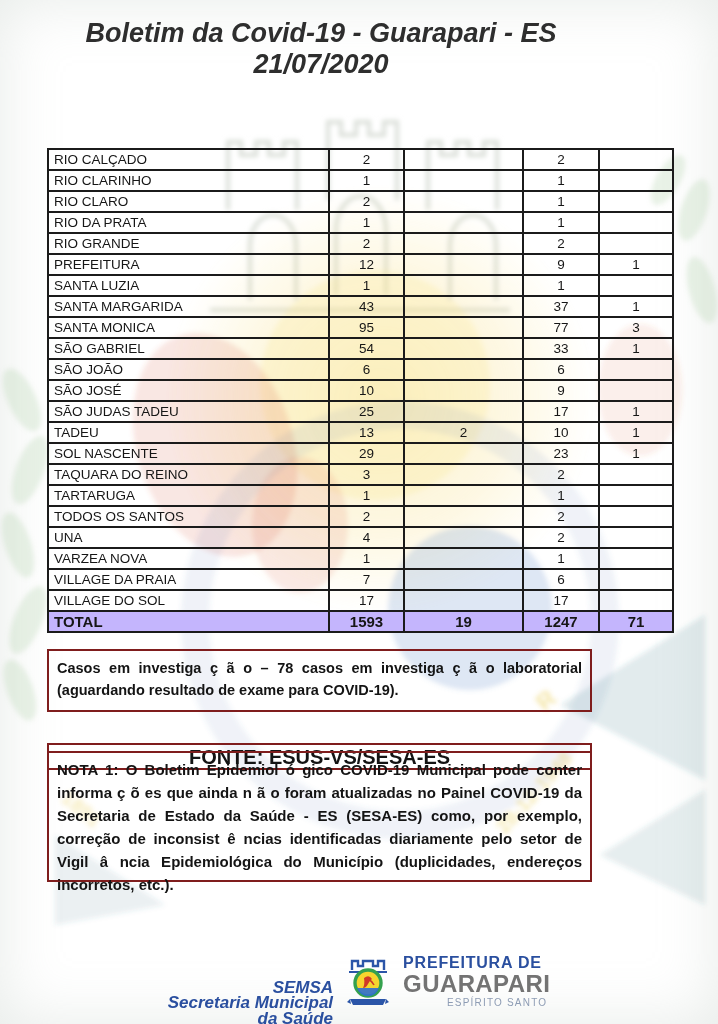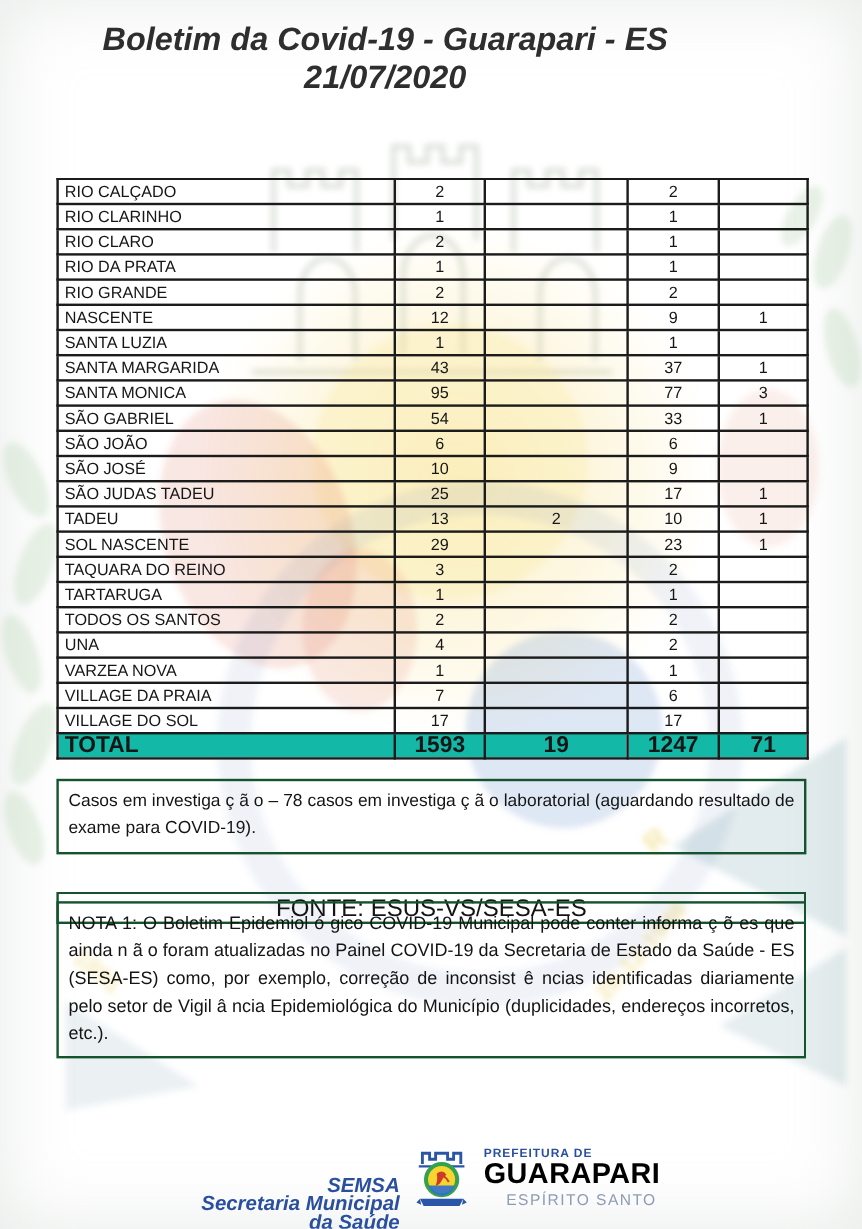--- a/index.html
+++ b/index.html
@@ -23,45 +23,45 @@
   .data-table {
     position:absolute; left:47px; top:148px; width:625px; height:447px; z-index:2;
     border-collapse:collapse; table-layout:fixed;
   }
   .data-table td {
     border:2px solid #1b1b1b; font-size:13.5px; color:#161616;
     padding:0; line-height:1; height:19px; overflow:hidden; white-space:nowrap;
   }
   .data-table td.name { text-align:left; padding-left:5px; }
   .data-table td.num  { text-align:center; }
-  .data-table tr.total td { background:#14b8a6; font-weight:bold; font-size:19px; }
+  .data-table tr.total td { background:#c4b5fd; font-weight:bold; font-size:15px; }
 
   
   .note {
-    position:absolute; left:47px; width:625px; box-sizing:border-box; z-index:2;
-    border:2px solid #14532d; font-weight:normal; color:#141414;
+    position:absolute; left:47px; width:545px; box-sizing:border-box; z-index:2;
+    border:2px solid #7f1d1d; font-weight:bold; color:#141414;
     text-align:justify; background:transparent;
   }
   #note-invest { top:649px; height:63px;  font-size:14.5px; line-height:22px; padding:6px 8px 0 8px; }
   #note-fonte  { top:743px; height:27px;  font-size:20px; line-height:19px; padding:3px 8px; text-align:center; }
   #note-nota1  { top:751px; height:131px; font-size:15px;   line-height:23px; padding:5px 8px 0 8px; }
 
   
   .footer {
     position:absolute; left:0; top:946px; width:718px; height:70px; z-index:2;
     display:flex; justify-content:center; align-items:center; gap:11px;
   }
   .semsa {
     text-align:right; color:#2a4f9f; font-weight:bold; font-style:italic;
     font-size:17px; line-height:15.5px;margin-top:44px;
   }
   .pref { display:flex; flex-direction:column; }
-  .pref-line1 { color:#2a4f9f; font-weight:bold; font-size:10px; letter-spacing:0.8px; }
-  .pref-line2 { color:#000000; font-weight:bold; font-size:24px; line-height:24px; letter-spacing:0.4px; }
-  .pref-line3 { color:#8d9cb4; font-size:13px; letter-spacing:1.2px; text-align:right; padding-right:3px; margin-top:1px; }
+  .pref-line1 { color:#2a4f9f; font-weight:bold; font-size:16px; letter-spacing:0.8px; }
+  .pref-line2 { color:#737373; font-weight:bold; font-size:24px; line-height:24px; letter-spacing:0.4px; }
+  .pref-line3 { color:#8d9cb4; font-size:10px; letter-spacing:1.2px; text-align:right; padding-right:3px; margin-top:1px; }
 </style>
 </head>
 <body>
 
 <svg class="watermark" width="718" height="1024" viewBox="0 0 718 1024">
   <defs>
     <filter id="soft" x="-20%" y="-20%" width="140%" height="140%">
       <feGaussianBlur stdDeviation="2.6"></feGaussianBlur>
     </filter>
     <radialGradient id="yglow" cx="50%" cy="50%" r="50%">
@@ -156,21 +156,21 @@
         <td class="num"></td>
       </tr>
       <tr>
         <td class="name">RIO GRANDE</td>
         <td class="num">2</td>
         <td class="num"></td>
         <td class="num">2</td>
         <td class="num"></td>
       </tr>
       <tr>
-        <td class="name">NASCENTE</td>
+        <td class="name">PREFEITURA</td>
         <td class="num">12</td>
         <td class="num"></td>
         <td class="num">9</td>
         <td class="num">1</td>
       </tr>
       <tr>
         <td class="name">SANTA LUZIA</td>
         <td class="num">1</td>
         <td class="num"></td>
         <td class="num">1</td>

